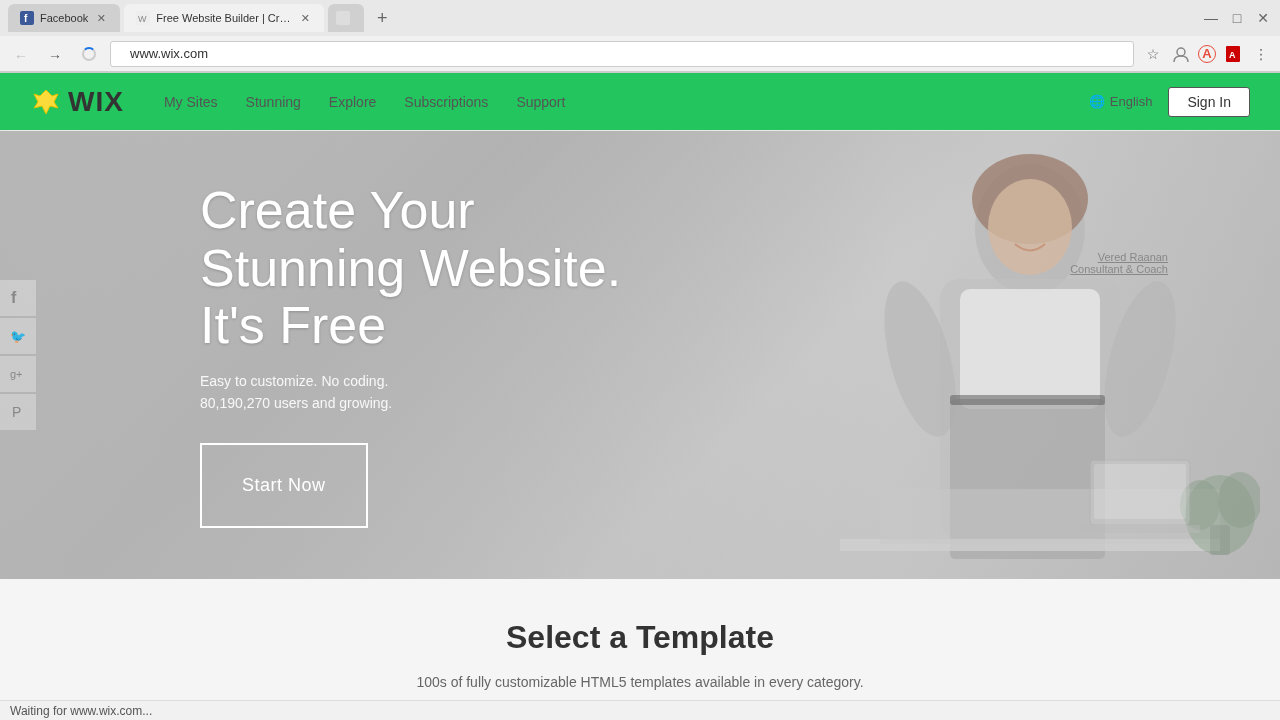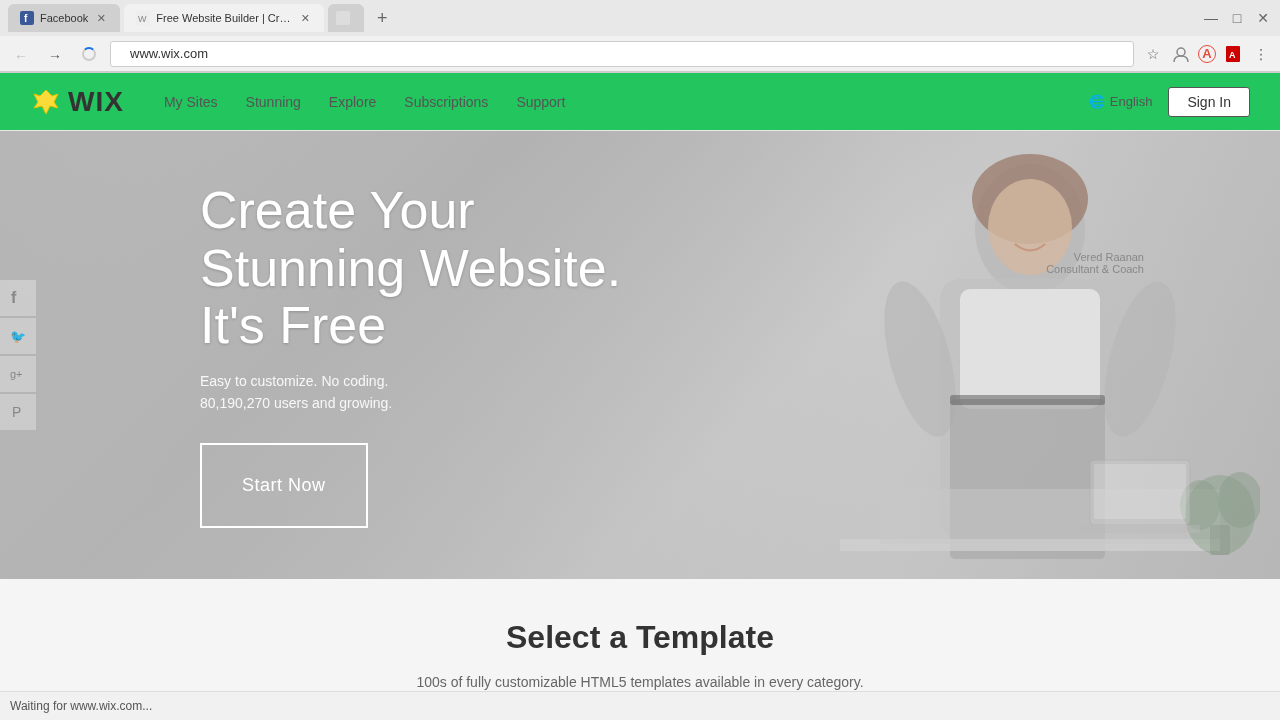--- a/index.html
+++ b/index.html
@@ -225,25 +225,26 @@
       right: 50px;
       bottom: 0;
       width: 400px;
       height: 440px;
       display: flex;
       align-items: flex-end;
       justify-content: center;
     }
     .hero-label {
       position: absolute;
-      right: 136px;
+      right: 112px;
       top: 120px;
       font-size: 11px;
       color: #888;
       text-align: right;
+      text-decoration: underline;
     }
 
     
     .social-sidebar {
       position: absolute;
       left: 0;
       top: 50%;
       transform: translateY(-50%);
       display: flex;
       flex-direction: column;
@@ -311,21 +312,21 @@
       max-width: 600px;
       margin: 0 auto 30px;
     }
 
     
     .status-bar {
       position: fixed;
       bottom: 0;
       left: 0;
       right: 0;
-      height: 29px;
+      height: 20px;
       background: #f1f1f1;
       border-top: 1px solid #ddd;
       display: flex;
       align-items: center;
       padding: 0 10px;
       font-size: 12px;
       color: #555;
     }
 
     

